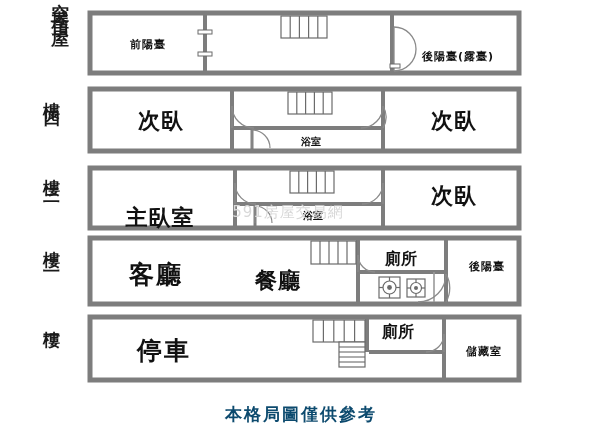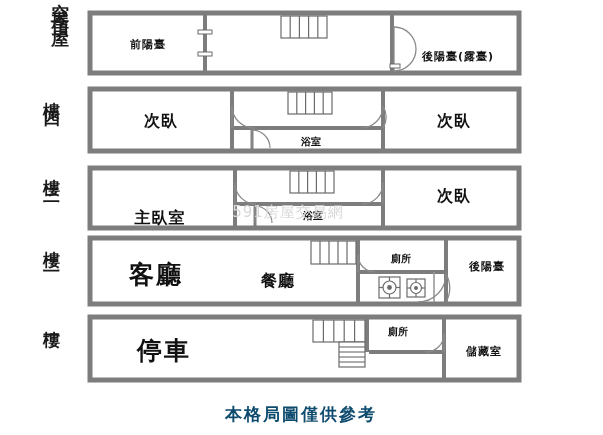--- a/index.html
+++ b/index.html
@@ -24,23 +24,23 @@
 
   .room-label{
     position:absolute;
     color:#111111;
     white-space:nowrap;
     transform:translate(-50%,-50%);
     font-weight:bold;
     letter-spacing:1px;
   }
   .rl-xl{font-size:25px;letter-spacing:2px;}
-  .rl-lg{font-size:16px;letter-spacing:1px;}
+  .rl-lg{font-size:22px;letter-spacing:1px;}
   .rl-md{font-size:11px;}
-  .rl-sm{font-size:10px;letter-spacing:0px;font-family:Liberation Serif, serif;}
+  .rl-sm{font-size:16px;letter-spacing:0px;font-family:Liberation Serif, serif;}
   .rl-xs{font-size:10px;letter-spacing:0px;}
 
   .caption{
     position:absolute;left:301px;top:414px;
     transform:translate(-50%,-50%);
     font-size:17px;font-weight:bold;color:#0c4a6e;letter-spacing:2px;
     white-space:nowrap;
   }
 
   .watermark{

